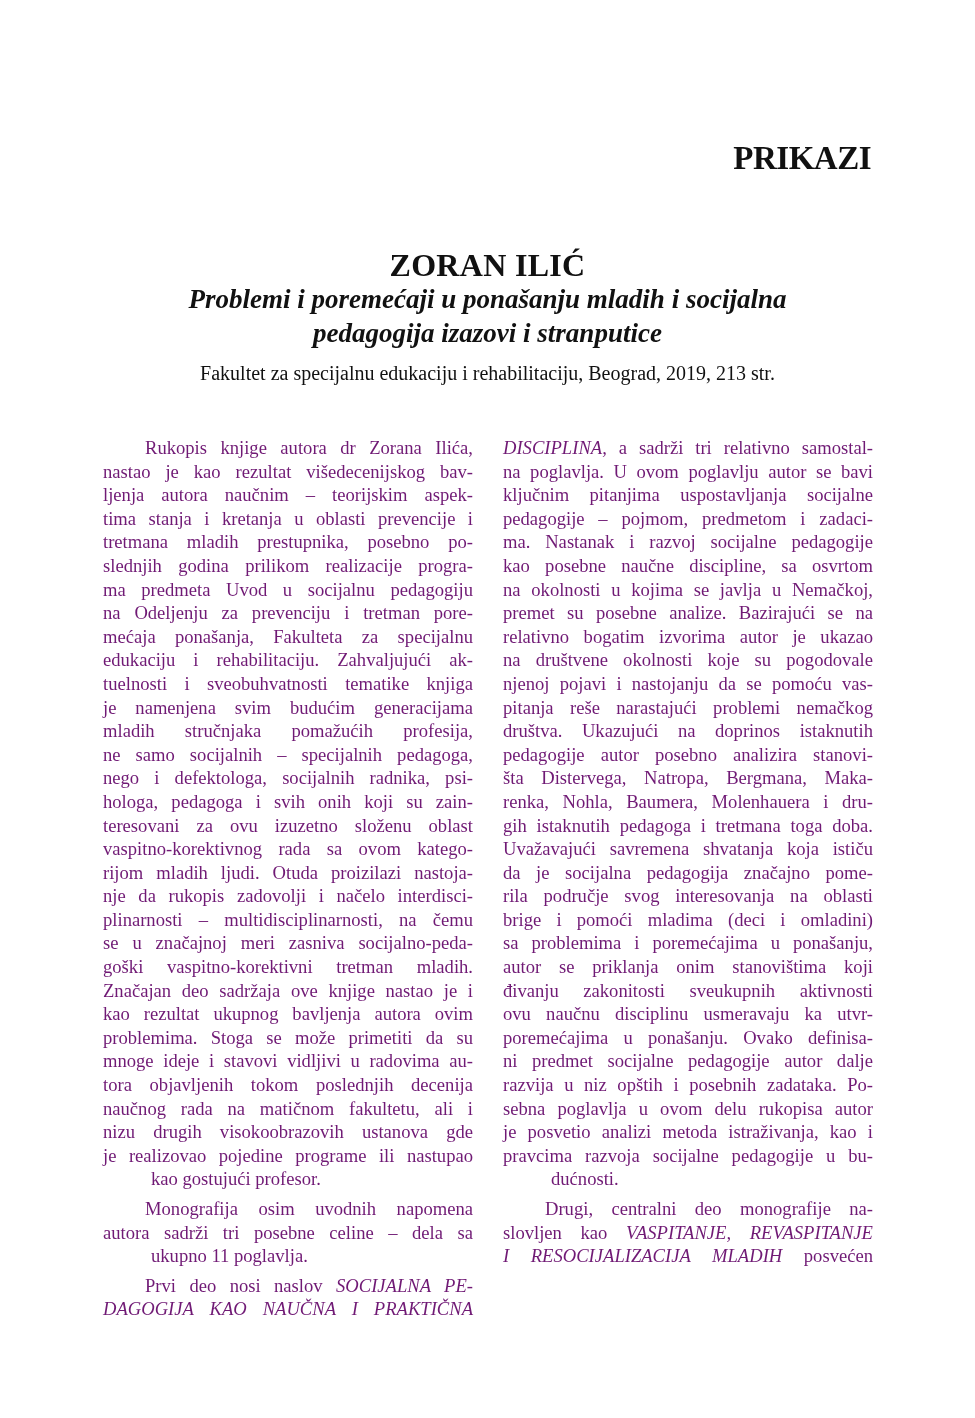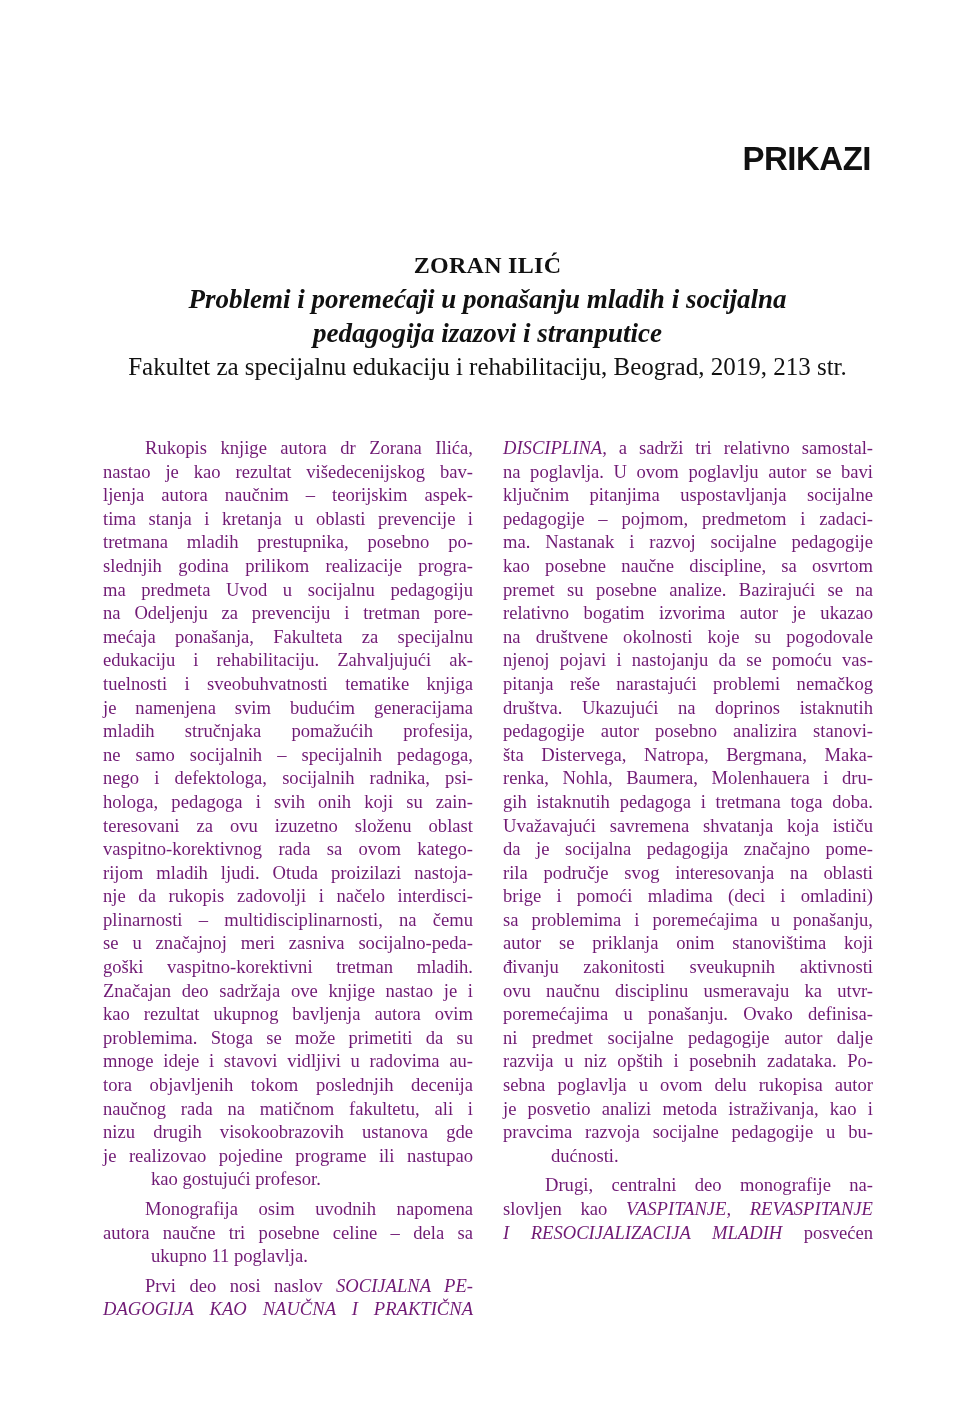--- a/index.html
+++ b/index.html
@@ -1,28 +1,28 @@
 <!DOCTYPE html>
 <html><head>
 <meta charset="utf-8">
 <style>
   html, body { margin: 0; padding: 0; background: #ffffff; }
   body { width: 975px; height: 1418px; position: relative; overflow: hidden; color: #111; }
   .section-label {
     position: absolute; top: 140px; right: 104px;
-    font-family: Liberation Sans, sans-serif; font-weight: bold;
+    font-family: Liberation Serif, serif; font-weight: bold;
     font-size: 33px; letter-spacing: -0.5px; color: #111;
   }
   .header {
     position: absolute; top: 248px; left: 100px; width: 775px;
     text-align: center; font-family: "Liberation Serif", serif; color: #111;
   }
-  .author { font-size: 24px; font-weight: bold; line-height: 34px; letter-spacing: 0.3px; }
+  .author { font-size: 32px; font-weight: bold; line-height: 34px; letter-spacing: 0.3px; }
   .book-title { font-size: 27px; font-style: italic; font-weight: bold; line-height: 34px; }
-  .pubinfo { font-size: 25px; line-height: 30px; margin-top: 2px; }
+  .pubinfo { font-size: 20px; line-height: 30px; margin-top: 8px; }
   .col {
     position: absolute; top: 436px; width: 370px;
     font-family: "Liberation Serif", serif; font-size: 18.6px; line-height: 23.6px;
     text-align: justify; hyphens: manual; color: #701a75;
   }
   .col.left { left: 103px; }
   .col.right { left: 503px; }
   .line { display: block; text-align: justify; text-align-last: justify; white-space: nowrap; height: 23.6px; }
   .line.last { text-align-last: left; margin-left: 48px; }
   .line.indent { padding-left: 42px; }
@@ -74,39 +74,40 @@
       <span class="line">mnoge ideje i stavovi vidljivi u radovima au-</span>
       <span class="line">tora objavljenih tokom poslednjih decenija</span>
       <span class="line">naučnog rada na matičnom fakultetu, ali i</span>
       <span class="line">nizu drugih visokoobrazovih ustanova gde</span>
       <span class="line">je realizovao pojedine programe ili nastupao</span>
       <span class="line last">kao gostujući profesor.</span>
     </div>
   <div class="para-gap"></div>
   <div id="lp2">
       <span class="line indent">Monografija osim uvodnih napomena</span>
-      <span class="line">autora naučne tri posebne celine – dela sa</span>
+      <span class="line">autora sadrži tri posebne celine – dela sa</span>
       <span class="line last">ukupno 11 poglavlja.</span>
     </div>
   <div class="para-gap"></div>
   <div>
     <span class="line indent"><span>Prvi deo nosi naslov </span><i>SOCIJALNA PE-</i></span>
     <span class="line"><i>DAGOGIJA KAO NAUČNA I PRAKTIČNA</i></span>
   </div>
 </div>
 
 <div class="col right">
   <div>
     <span class="line"><i>DISCIPLINA,</i><span> a sadrži tri relativno samostal-</span></span>
     <div id="rp1">
         <span class="line">na poglavlja. U ovom poglavlju autor se bavi</span>
         <span class="line">ključnim pitanjima uspostavljanja socijalne</span>
         <span class="line">pedagogije – pojmom, predmetom i zadaci-</span>
         <span class="line">ma. Nastanak i razvoj socijalne pedagogije</span>
         <span class="line">kao posebne naučne discipline, sa osvrtom</span>
+        <span class="line">na okolnosti u kojima se javlja u Nemačkoj,</span>
         <span class="line">premet su posebne analize. Bazirajući se na</span>
         <span class="line">relativno bogatim izvorima autor je ukazao</span>
         <span class="line">na društvene okolnosti koje su pogodovale</span>
         <span class="line">njenoj pojavi i nastojanju da se pomoću vas-</span>
         <span class="line">pitanja reše narastajući problemi nemačkog</span>
         <span class="line">društva. Ukazujući na doprinos istaknutih</span>
         <span class="line">pedagogije autor posebno analizira stanovi-</span>
         <span class="line">šta Distervega, Natropa, Bergmana, Maka-</span>
         <span class="line">renka, Nohla, Baumera, Molenhauera i dru-</span>
         <span class="line">gih istaknutih pedagoga i tretmana toga doba.</span>

